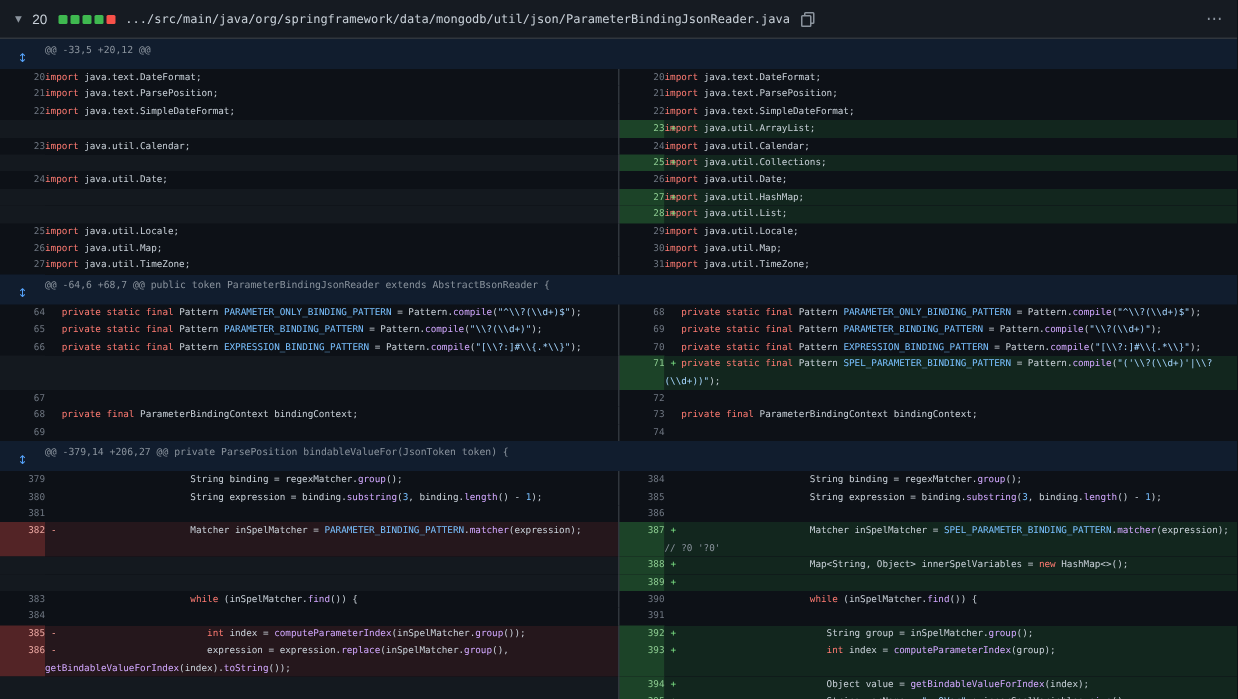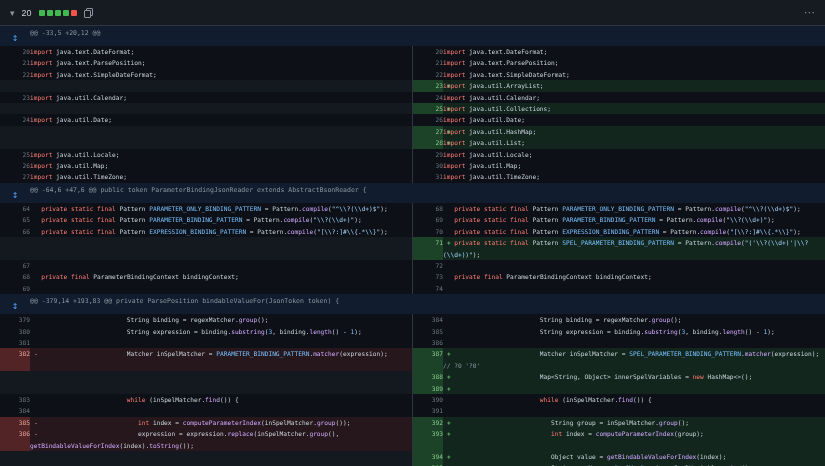--- a/index.html
+++ b/index.html
@@ -60,20 +60,21 @@
   <header class="file-header">
     <span class="chev">▾</span>
     <span class="count">20</span>
     <span class="diffstat">
         <span class="sq add"></span>
         <span class="sq add"></span>
         <span class="sq add"></span>
         <span class="sq add"></span>
         <span class="sq del"></span>
       </span>
+    <span class="path">.../src/main/java/org/springframework/data/mongodb/util/json/ParameterBindingJsonReader.java</span>
     <span class="copy-icon"></span>
     <span class="spacer"></span>
     <span class="kebab">⋯</span>
   </header>
 
   <table class="diff">
     <colgroup>
       <col style="width:30px">
         <col style="width:382px">
         <col style="width:31px">
@@ -211,21 +212,21 @@
             <span class="txt"><span class="t-k">import</span><span class="t-p"> java.util.TimeZone;</span></span>
           </td>
           <td class="num right ctx">31</td>
           <td class="code ctx">
             <span class="marker"></span>
             <span class="txt"><span class="t-k">import</span><span class="t-p"> java.util.TimeZone;</span></span>
           </td>
         </tr>
         <tr class="hunk-row">
           <td class="gutter"><button class="expand">↕</button></td>
-          <td colspan="3" class="hunk-text"><span class="hh-range">@@ -64,6 +47,6 @@</span><span class="hh-ctx"> public token ParameterBindingJsonReader extends AbstractBsonReader {</span></td>
+          <td colspan="3" class="hunk-text"><span class="hh-range">@@ -64,6 +68,7 @@</span><span class="hh-ctx"> public token ParameterBindingJsonReader extends AbstractBsonReader {</span></td>
         </tr>
         <tr>
           <td class="num ctx">64</td>
           <td class="code ctx">
             <span class="marker"></span>
             <span class="txt"><span class="t-p">   </span><span class="t-k">private</span><span class="t-p"> </span><span class="t-k">static</span><span class="t-p"> </span><span class="t-k">final</span><span class="t-p"> Pattern </span><span class="t-c">PARAMETER_ONLY_BINDING_PATTERN</span><span class="t-p"> = Pattern.</span><span class="t-f">compile</span><span class="t-p">(</span><span class="t-s">"^\\?(\\d+)$"</span><span class="t-p">);</span></span>
           </td>
           <td class="num right ctx">68</td>
           <td class="code ctx">
             <span class="marker"></span>
@@ -296,21 +297,21 @@
             <span class="txt"></span>
           </td>
           <td class="num right ctx">74</td>
           <td class="code ctx">
             <span class="marker"></span>
             <span class="txt"></span>
           </td>
         </tr>
         <tr class="hunk-row">
           <td class="gutter"><button class="expand">↕</button></td>
-          <td colspan="3" class="hunk-text"><span class="hh-range">@@ -379,14 +193,83 @@</span><span class="hh-ctx"> private ParsePosition bindableValueFor(JsonToken token) {</span></td>
+          <td colspan="3" class="hunk-text"><span class="hh-range">@@ -379,14 +206,27 @@</span><span class="hh-ctx"> private ParsePosition bindableValueFor(JsonToken token) {</span></td>
         </tr>
         <tr>
           <td class="num ctx">379</td>
           <td class="code ctx">
             <span class="marker"></span>
             <span class="txt"><span class="t-p">                          String binding = regexMatcher.</span><span class="t-f">group</span><span class="t-p">();</span></span>
           </td>
           <td class="num right ctx">384</td>
           <td class="code ctx">
             <span class="marker"></span>

